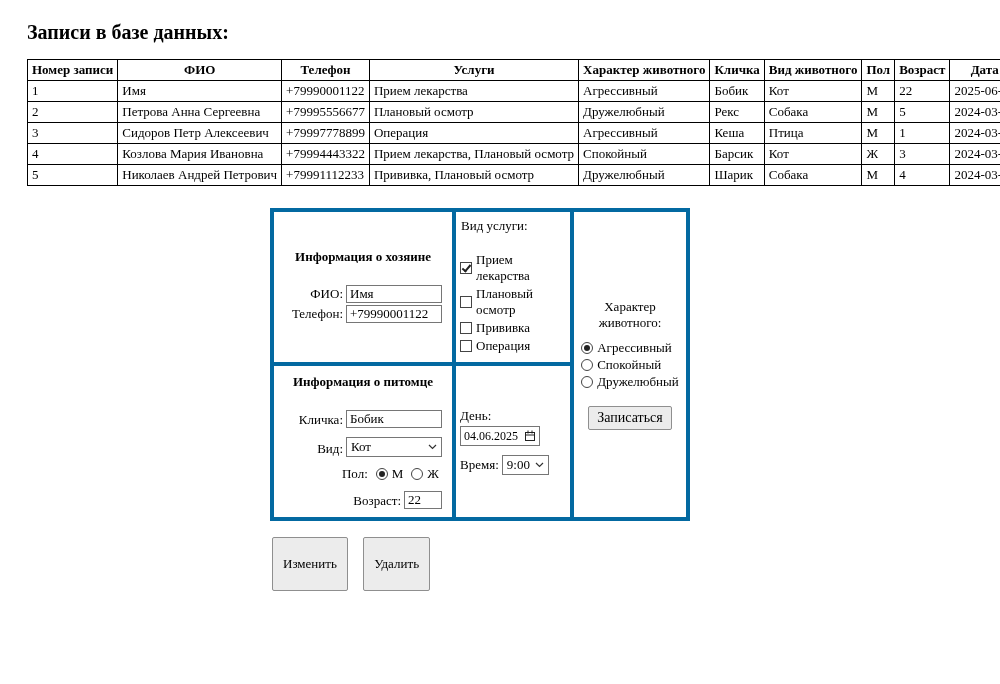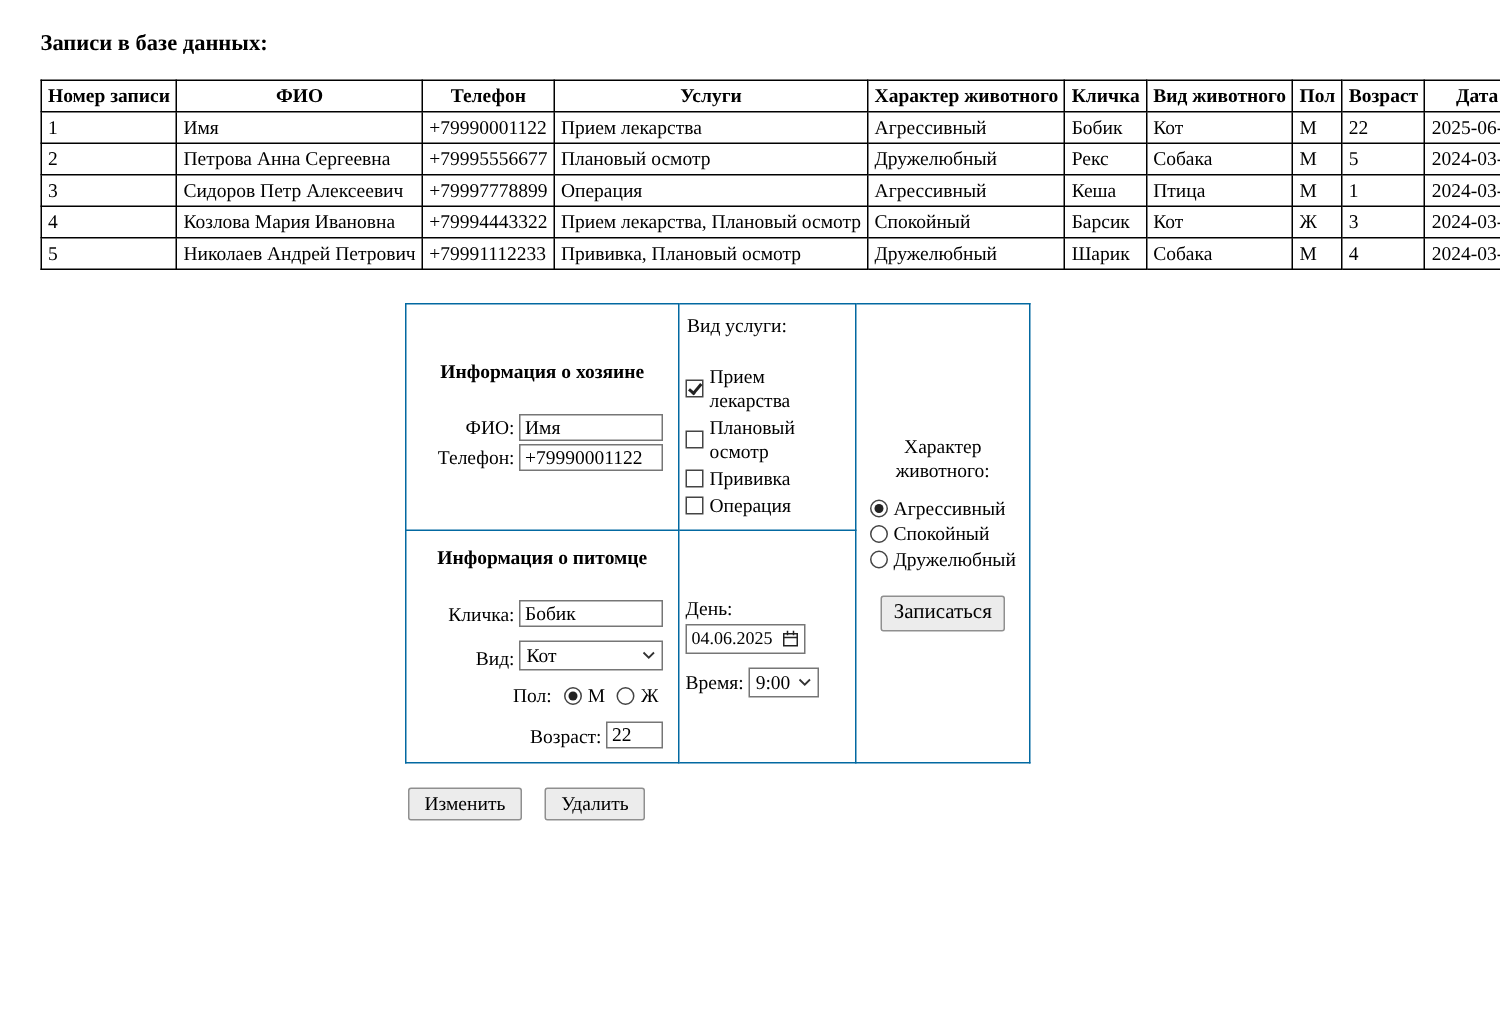--- a/index.html
+++ b/index.html
@@ -5,21 +5,21 @@
   * { box-sizing: border-box; }
   html,body { margin:0; padding:0; }
   body {
     width:1000px; height:684px; overflow:hidden;
     background:#fff; color:#000;
     font-family:"Liberation Serif","DejaVu Serif",serif;
     font-size:13px;
   }
 
   
-  .db-heading { font-weight:bold; font-size:15px; padding:21px 0 0 27px; }
+  .db-heading { font-weight:bold; font-size:20px; padding:21px 0 0 27px; }
   table.db-table { border-collapse:collapse; margin:15px 0 0 27px; }
   .db-table th, .db-table td {
     border:1px solid #000; padding:2px 4px; white-space:nowrap;
     font-size:13px; text-align:left; height:16px;
   }
   .db-table th { font-weight:bold; text-align:center; }
 
   
   .form-title { text-align:center; font-size:20px; margin-top:50px; }
 
@@ -29,21 +29,21 @@
   label { font-size:13px; }
 
   .ti {
     font-family:inherit; font-size:13px; color:#000;
     border:1px solid #767676; background:#fff;
     padding:1px 3px; height:18px;
   }
   .w100 { width:100px; } .w96 { width:96px; } .w38 { width:38px; }
 
   table.form-grid { border-collapse:collapse; table-layout:fixed; width:416px; }
-  .form-grid td { border:1px solid #0369a1; vertical-align:middle; padding:6px 4px; }
+  .form-grid td { border:4px solid #0369a1; vertical-align:middle; padding:6px 4px; }
   tr.row-top { height:123px; }
   tr.row-bottom { height:155px; }
 
   .section-title { text-align:center; font-weight:bold; margin-bottom:20px; }
   .frow { display:flex; justify-content:flex-end; align-items:center; margin:2px 6px 2px 0; }
   .frow label { margin-right:3px; }
   .pet-cell .frow { margin-bottom:9px;align-items:flex-end; }
   .pet-cell .frow:last-child { margin-bottom:0; }
 
   
@@ -67,21 +67,21 @@
   .checklist label { display:flex; align-items:center; margin:2px 0; cursor:default; }
 
   .character-cell { text-align:center; }
   .char-label { margin-bottom:8px; }
   .radiolist { display:inline-block; text-align:left; }
   .radiolist label { display:flex; align-items:center; margin:1px 0; }
 
   .btn {
     font-family:inherit; font-size:13px; color:#000;
     background:#ececec; border:1px solid #8f8f8f; border-radius:2px;
-    padding:2px 10px; cursor:pointer;
+    padding:18px 10px; cursor:pointer;
   }
   .submit-btn { margin-top:14px; font-size:14px; padding:3px 8px; }
 
   .datetime-cell { padding-left:6px; }
   .day-label-row { margin-bottom:2px; }
   .date-box {
     display:inline-flex; align-items:center; justify-content:space-between;
     border:1px solid #767676; background:#fff; width:80px; height:20px; padding:1px 3px;
     font-size:12px;
   }

